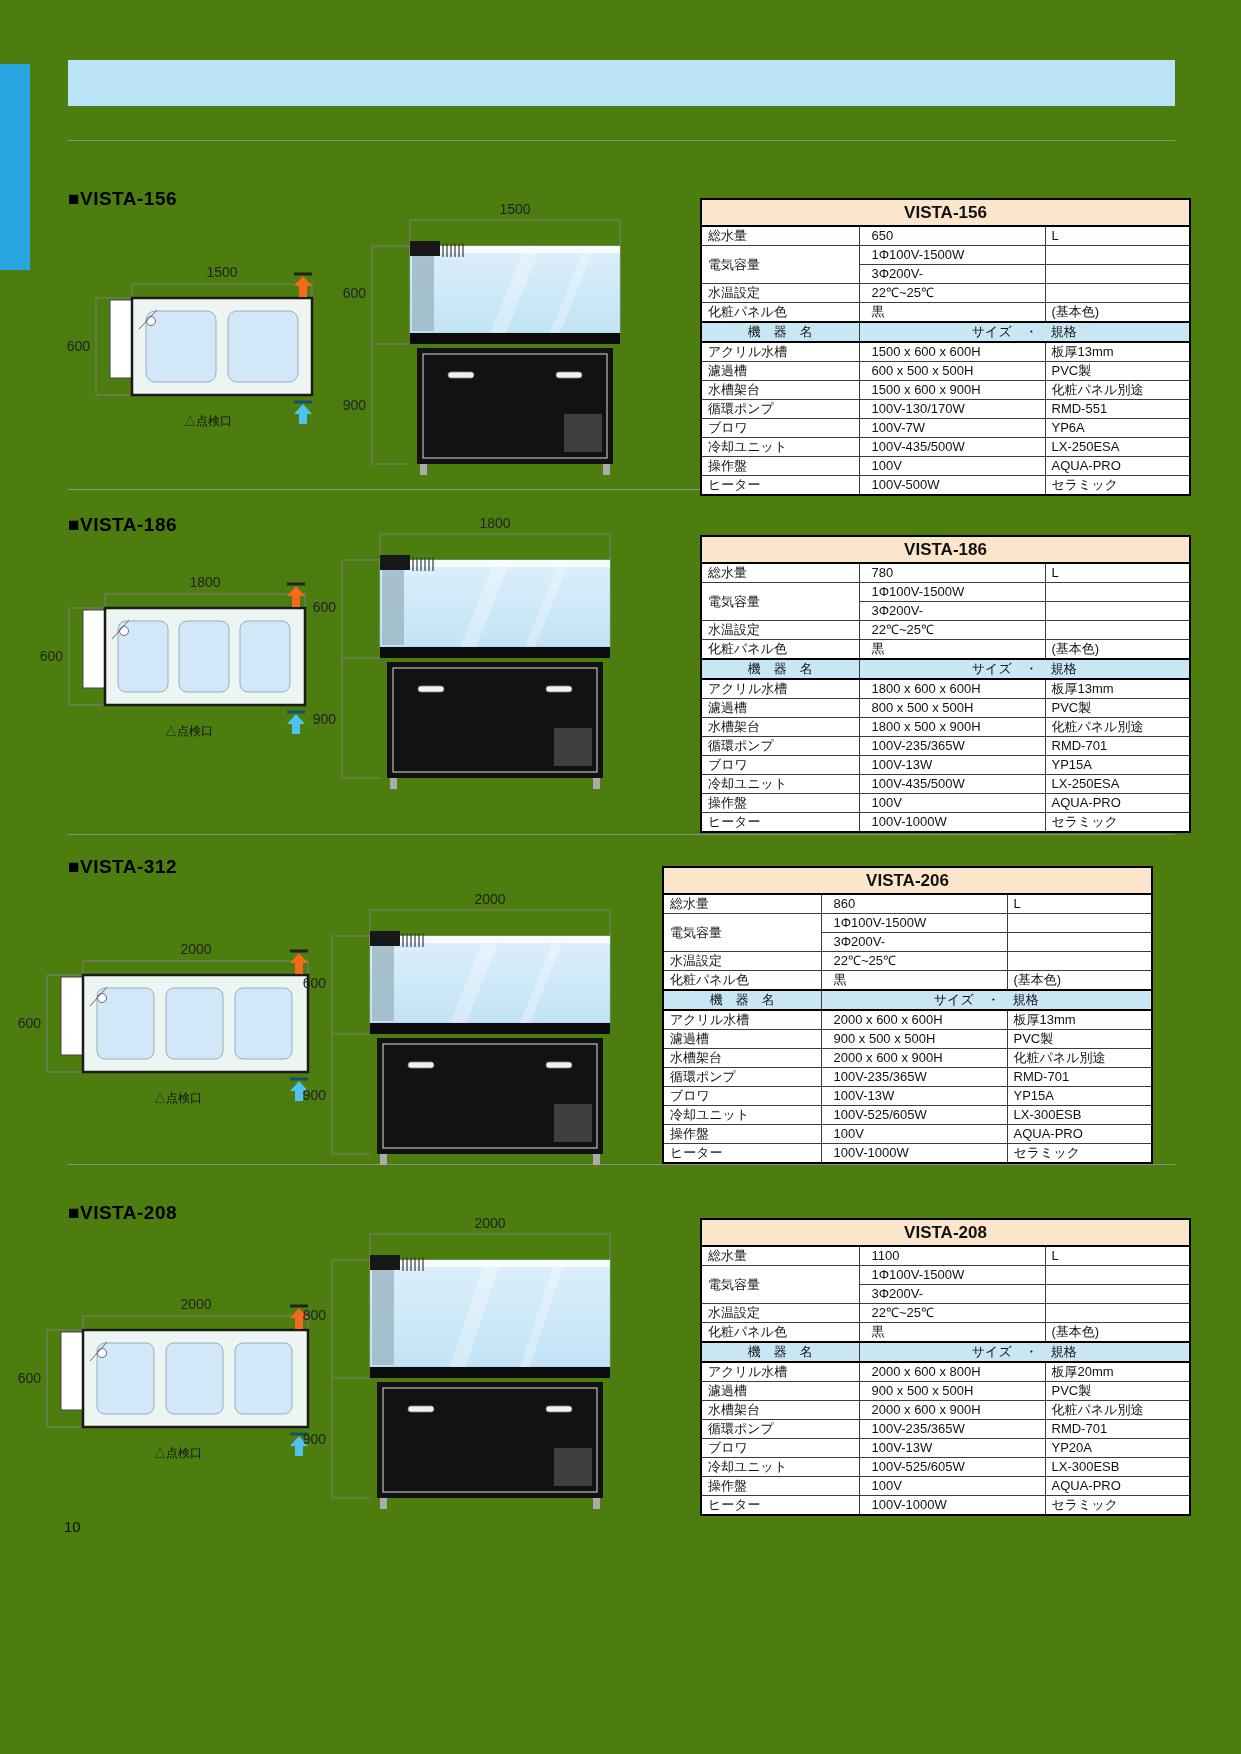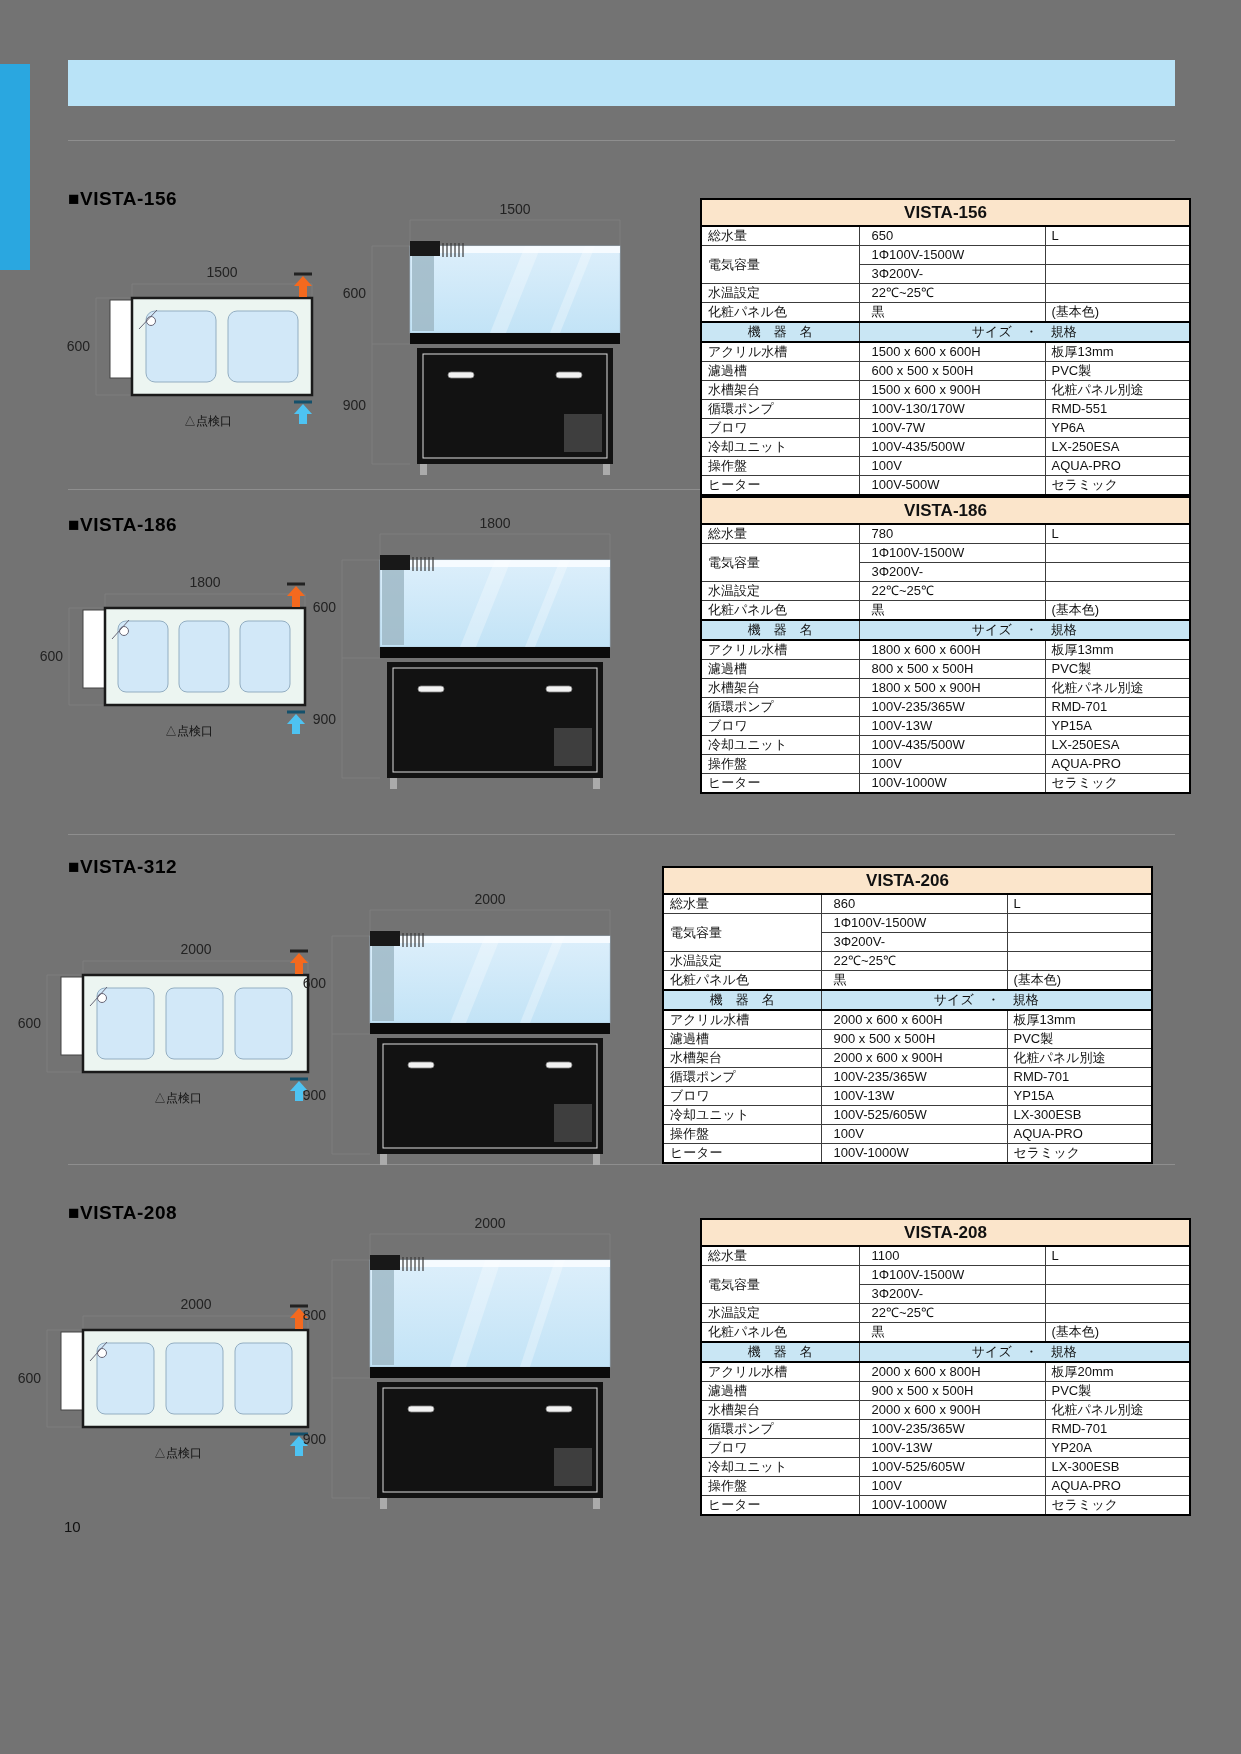--- a/index.html
+++ b/index.html
@@ -1,16 +1,16 @@
 <!DOCTYPE html>
 <html><head>
 <meta charset="utf-8">
 <style>
   html,body{margin:0;padding:0;background:#f0f0f0;}
-  .page{position:relative;width:1241px;height:1754px;background:#737373;overflow:hidden;
+  .page{position:relative;width:1241px;height:1754px;background:#4d7c0f;overflow:hidden;
         font-family:"Liberation Sans",sans-serif;margin:0 auto;}
   .header-bar{position:absolute;left:68px;top:60px;width:1107px;height:46px;background:#b9e3f7;}
   .side-tab{position:absolute;left:0;top:64px;width:30px;height:206px;background:#2aa7e0;}
   .divider{position:absolute;left:68px;width:1107px;height:1px;background:#8e8e8e;}
   .heading{position:absolute;left:68px;margin:0;font-size:19px;font-weight:600;color:#000;letter-spacing:.5px;}
   .diagram{position:absolute;}
   .table-wrap{position:absolute;margin-left:26px;}
   .page-number{position:absolute;left:64px;top:1518px;font-size:15px;color:#111;}
 
   
@@ -244,21 +244,21 @@
     <rect class="fv-band" x="70" y="135" width="230" height="11"></rect>
     <rect class="fv-cab" x="77" y="150" width="216" height="116"></rect>
     <rect class="fv-cabline" x="83" y="156" width="204" height="104"></rect>
     <rect class="fv-handle" x="108" y="174" width="26" height="6" rx="3"></rect>
     <rect class="fv-handle" x="236" y="174" width="26" height="6" rx="3"></rect>
     <rect class="fv-sq" x="244" y="216" width="38" height="38"></rect>
     <rect class="fv-foot" x="80" y="266" width="7" height="11"></rect>
     <rect class="fv-foot" x="283" y="266" width="7" height="11"></rect>
   </svg>
 
-  <div class="table-wrap" style="left:674px;top:496px">
+  <div class="table-wrap" style="left:674px;top:535px">
       <table class="spec-table">
         <colgroup>
           <col style="width: 158px;">
           <col style="width: 186px;">
           <col style="width: 145px;">
         </colgroup>
         <tbody>
           <tr class="title-row">
             <td colspan="3">VISTA-186</td>
           </tr>

